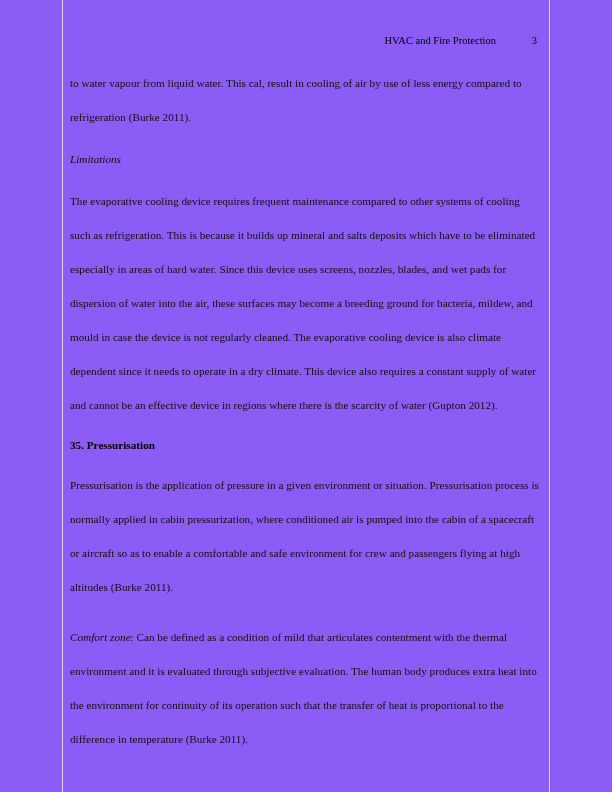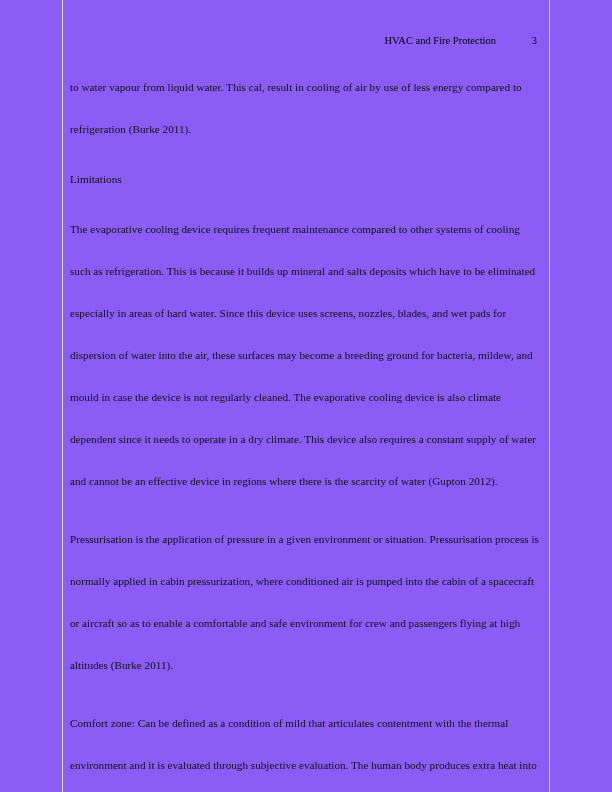--- a/index.html
+++ b/index.html
@@ -61,25 +61,26 @@
   }
   .content {
     position: absolute;
     left: 70px;
     top: 66px;
     width: 470px;
   }
   p.body-par {
     margin: 0 0 0 0;
     font-size: 11.2px;
-    line-height: 42px;
+    line-height: 34px;
     text-align: left;
     color: #111111;
   }
   .it {
+    font-style: italic;
   }
   h3.heading {
     margin: 0;
     font-size: 11.2px;
     line-height: 30px;
     font-weight: bold;
     color: #000000;
   }
   .small-gap {
     height: 8px;
@@ -105,20 +106,21 @@
     <div class="small-gap"></div>
 
     <p class="body-par it">Limitations</p>
 
     <div class="small-gap"></div>
 
     <p class="body-par">The evaporative cooling device requires frequent maintenance compared to other systems of cooling such as refrigeration. This is because it builds up mineral and salts deposits which have to be eliminated especially in areas of hard water. Since this device uses screens, nozzles, blades, and wet pads for dispersion of water into the air, these surfaces may become a breeding ground for bacteria, mildew, and mould in case the device is not regularly cleaned. The evaporative cooling device is also climate dependent since it needs to operate in a dry climate. This device also requires a constant supply of water and cannot be an effective device in regions where there is the scarcity of water (Gupton 2012).</p>
 
     <div class="small-gap"></div>
 
+    <h3 class="heading">35. Pressurisation</h3>
 
     <div class="small-gap"></div>
 
     <p class="body-par">Pressurisation is the application of pressure in a given environment or situation. Pressurisation process is normally applied in cabin pressurization, where conditioned air is pumped into the cabin of a spacecraft or aircraft so as to enable a comfortable and safe environment for crew and passengers flying at high altitudes (Burke 2011).</p>
 
     <div class="small-gap"></div>
 
 
     <div class="small-gap"></div>
 

